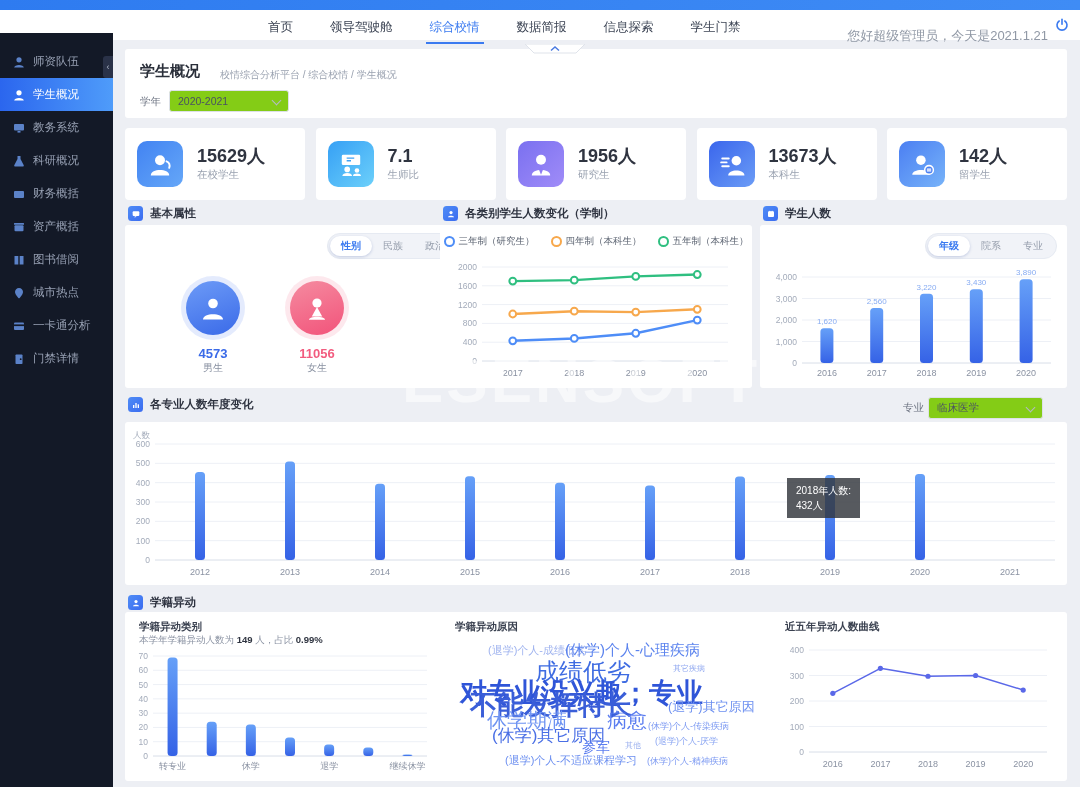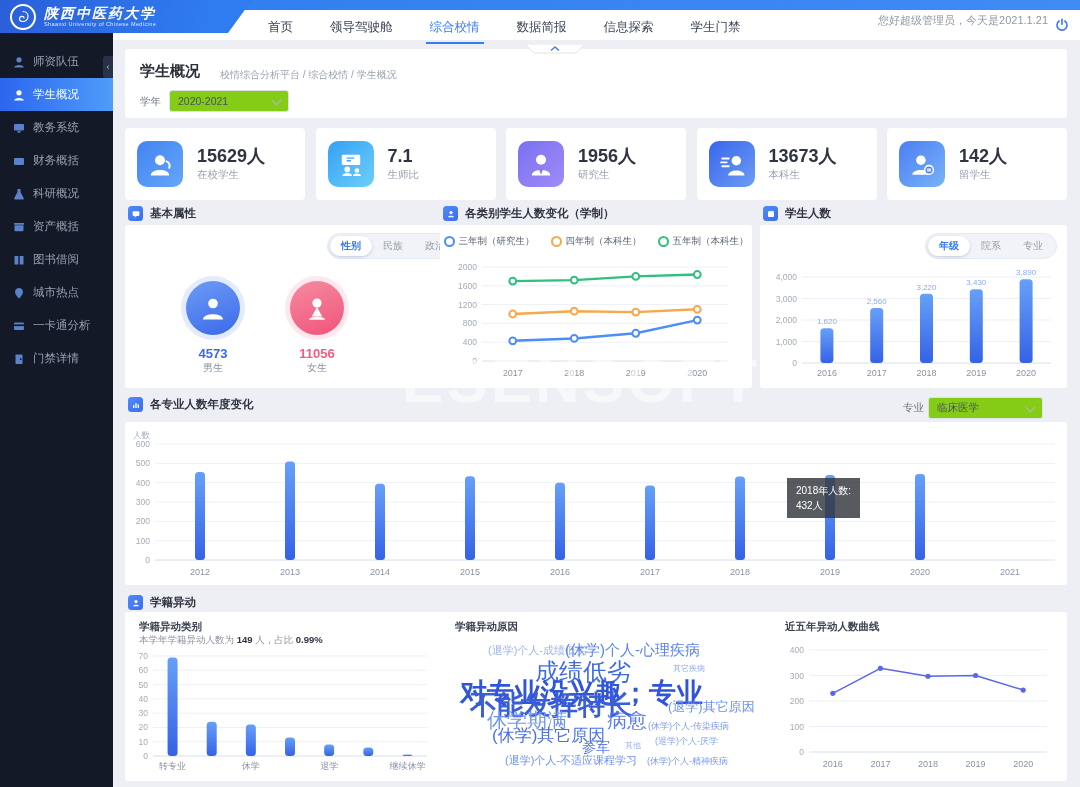--- a/index.html
+++ b/index.html
@@ -13,21 +13,21 @@
     background:linear-gradient(100deg,#2a5fd8 0%,#2f7bf0 80%);clip-path:polygon(0 0,252px 0,228px 33px,0 33px);
     display:flex;align-items:center;padding-left:10px;box-sizing:border-box;color:#fff;}
   .logocircle{width:22px;height:22px;border-radius:50%;border:2px solid #fff;display:flex;align-items:center;justify-content:center;flex:0 0 auto;}
   .logotext{margin-left:8px;line-height:1.1;}
   .logo-title{font-family:"Liberation Serif","DejaVu Serif",serif;font-weight:bold;font-style:italic;font-size:14px;letter-spacing:2px;}
   .logo-sub{font-size:5.5px;opacity:.85;letter-spacing:.4px;}
   .nav{position:absolute;left:268px;top:10px;height:34px;display:flex;align-items:center;gap:37px;z-index:5;}
   .nav-item{font-size:12.5px;color:#3c4454;cursor:pointer;position:relative;white-space:nowrap;}
   .nav-item.act{color:#3a7af0;}
   .nav-item.act::after{content:"";position:absolute;left:-4px;right:-4px;bottom:-8px;height:2px;background:#3a7af0;}
-  .greet{position:absolute;right:32px;top:10px;height:20px;display:flex;align-items:center;font-size:11px;color:#9098a5;z-index:5;}
+  .greet{position:absolute;right:32px;top:26px;height:20px;display:flex;align-items:center;font-size:13px;color:#9098a5;z-index:5;}
   .pwr{position:absolute;right:11px;top:18px;z-index:5;cursor:pointer;}
   .navhandle{position:absolute;left:524px;top:40px;z-index:6;cursor:pointer;}
   
   .sidebar{position:absolute;left:0;top:33px;width:113px;height:754px;background:#131927;z-index:5;}
   .side-collapse{position:absolute;right:0;top:23px;width:10px;height:22px;background:#2a3248;color:#aeb6c6;
     font-size:9px;display:flex;align-items:center;justify-content:center;border-radius:3px 0 0 3px;cursor:pointer;}
   .side-items{position:absolute;left:0;top:12px;width:113px;}
   .side-item{height:33px;display:flex;align-items:center;padding-left:13px;color:#97a0b3;font-size:11.5px;cursor:pointer;}
   .side-item .ic{width:12px;height:12px;margin-right:8px;color:#5b82c8;display:flex;}
   .side-item.act{background:linear-gradient(90deg,#2b66ee,#4f9cfa);color:#fff;}
@@ -78,31 +78,20 @@
   .watermark{position:absolute;font-size:62px;font-weight:bold;letter-spacing:3px;color:rgba(255,255,255,.55);z-index:40;pointer-events:none;}
 </style>
 </head>
 <body>
 
 <div class="screen">
 
   <div class="topstrip"></div>
   <div class="navband"></div>
 
-  <div class="logoband">
-    <div class="logocircle">
-      <svg width="14" height="14" viewBox="0 0 14 14">
-          <path d="M7,1.5c3,0 5,2.2 5,5c0,3-2.5,5-5,5c-2,0-3.5-1.2-3.5-2.8c0-1.4 1.1-2.4 2.5-2.4c1.1,0 2,.7 2,1.7" fill="none" stroke="#fff" stroke-width="1.2" stroke-linecap="round"></path>
-        </svg>
-    </div>
-    <div class="logotext">
-      <div class="logo-title">陕西中医药大学</div>
-      <div class="logo-sub">Shaanxi University of Chinese Medicine</div>
-    </div>
-  </div>
 
   <div class="nav" id="nav">
       <span class="nav-item">首页</span>
       <span class="nav-item">领导驾驶舱</span>
       <span class="nav-item act">综合校情</span>
       <span class="nav-item">数据简报</span>
       <span class="nav-item">信息探索</span>
       <span class="nav-item">学生门禁</span>
     </div>
 
@@ -147,33 +136,33 @@
             <svg width="12" height="12" viewBox="0 0 12 12" fill="currentColor">
               <rect x="1" y="2" width="10" height="6.5" rx="1"></rect>
               <rect x="4.5" y="9" width="3" height="1.6"></rect>
             </svg>
           </span>
           <span>教务系统</span>
         </div>
         <div class="side-item">
           <span class="ic">
             <svg width="12" height="12" viewBox="0 0 12 12" fill="currentColor">
+              <path d="M4.5,1h3v3l3,5.8a1,1 0 0 1-.9,1.7h-7.2a1,1 0 0 1-.9-1.7l3-5.8z"></path>
+            </svg>
+          </span>
+          <span>科研概况</span>
+        </div>
+        <div class="side-item">
+          <span class="ic">
+            <svg width="12" height="12" viewBox="0 0 12 12" fill="currentColor">
               <rect x="1" y="3" width="10" height="7" rx="1"></rect>
               <rect x="6.8" y="5.4" width="4.2" height="2.2" rx=".6"></rect>
             </svg>
           </span>
           <span>财务概括</span>
-        </div>
-        <div class="side-item">
-          <span class="ic">
-            <svg width="12" height="12" viewBox="0 0 12 12" fill="currentColor">
-              <path d="M4.5,1h3v3l3,5.8a1,1 0 0 1-.9,1.7h-7.2a1,1 0 0 1-.9-1.7l3-5.8z"></path>
-            </svg>
-          </span>
-          <span>科研概况</span>
         </div>
         <div class="side-item">
           <span class="ic">
             <svg width="12" height="12" viewBox="0 0 12 12" fill="currentColor">
               <rect x="1.5" y="4.2" width="9" height="6" rx="1"></rect>
               <rect x="1" y="2" width="10" height="1.7" rx=".5"></rect>
             </svg>
           </span>
           <span>资产概括</span>
         </div>

